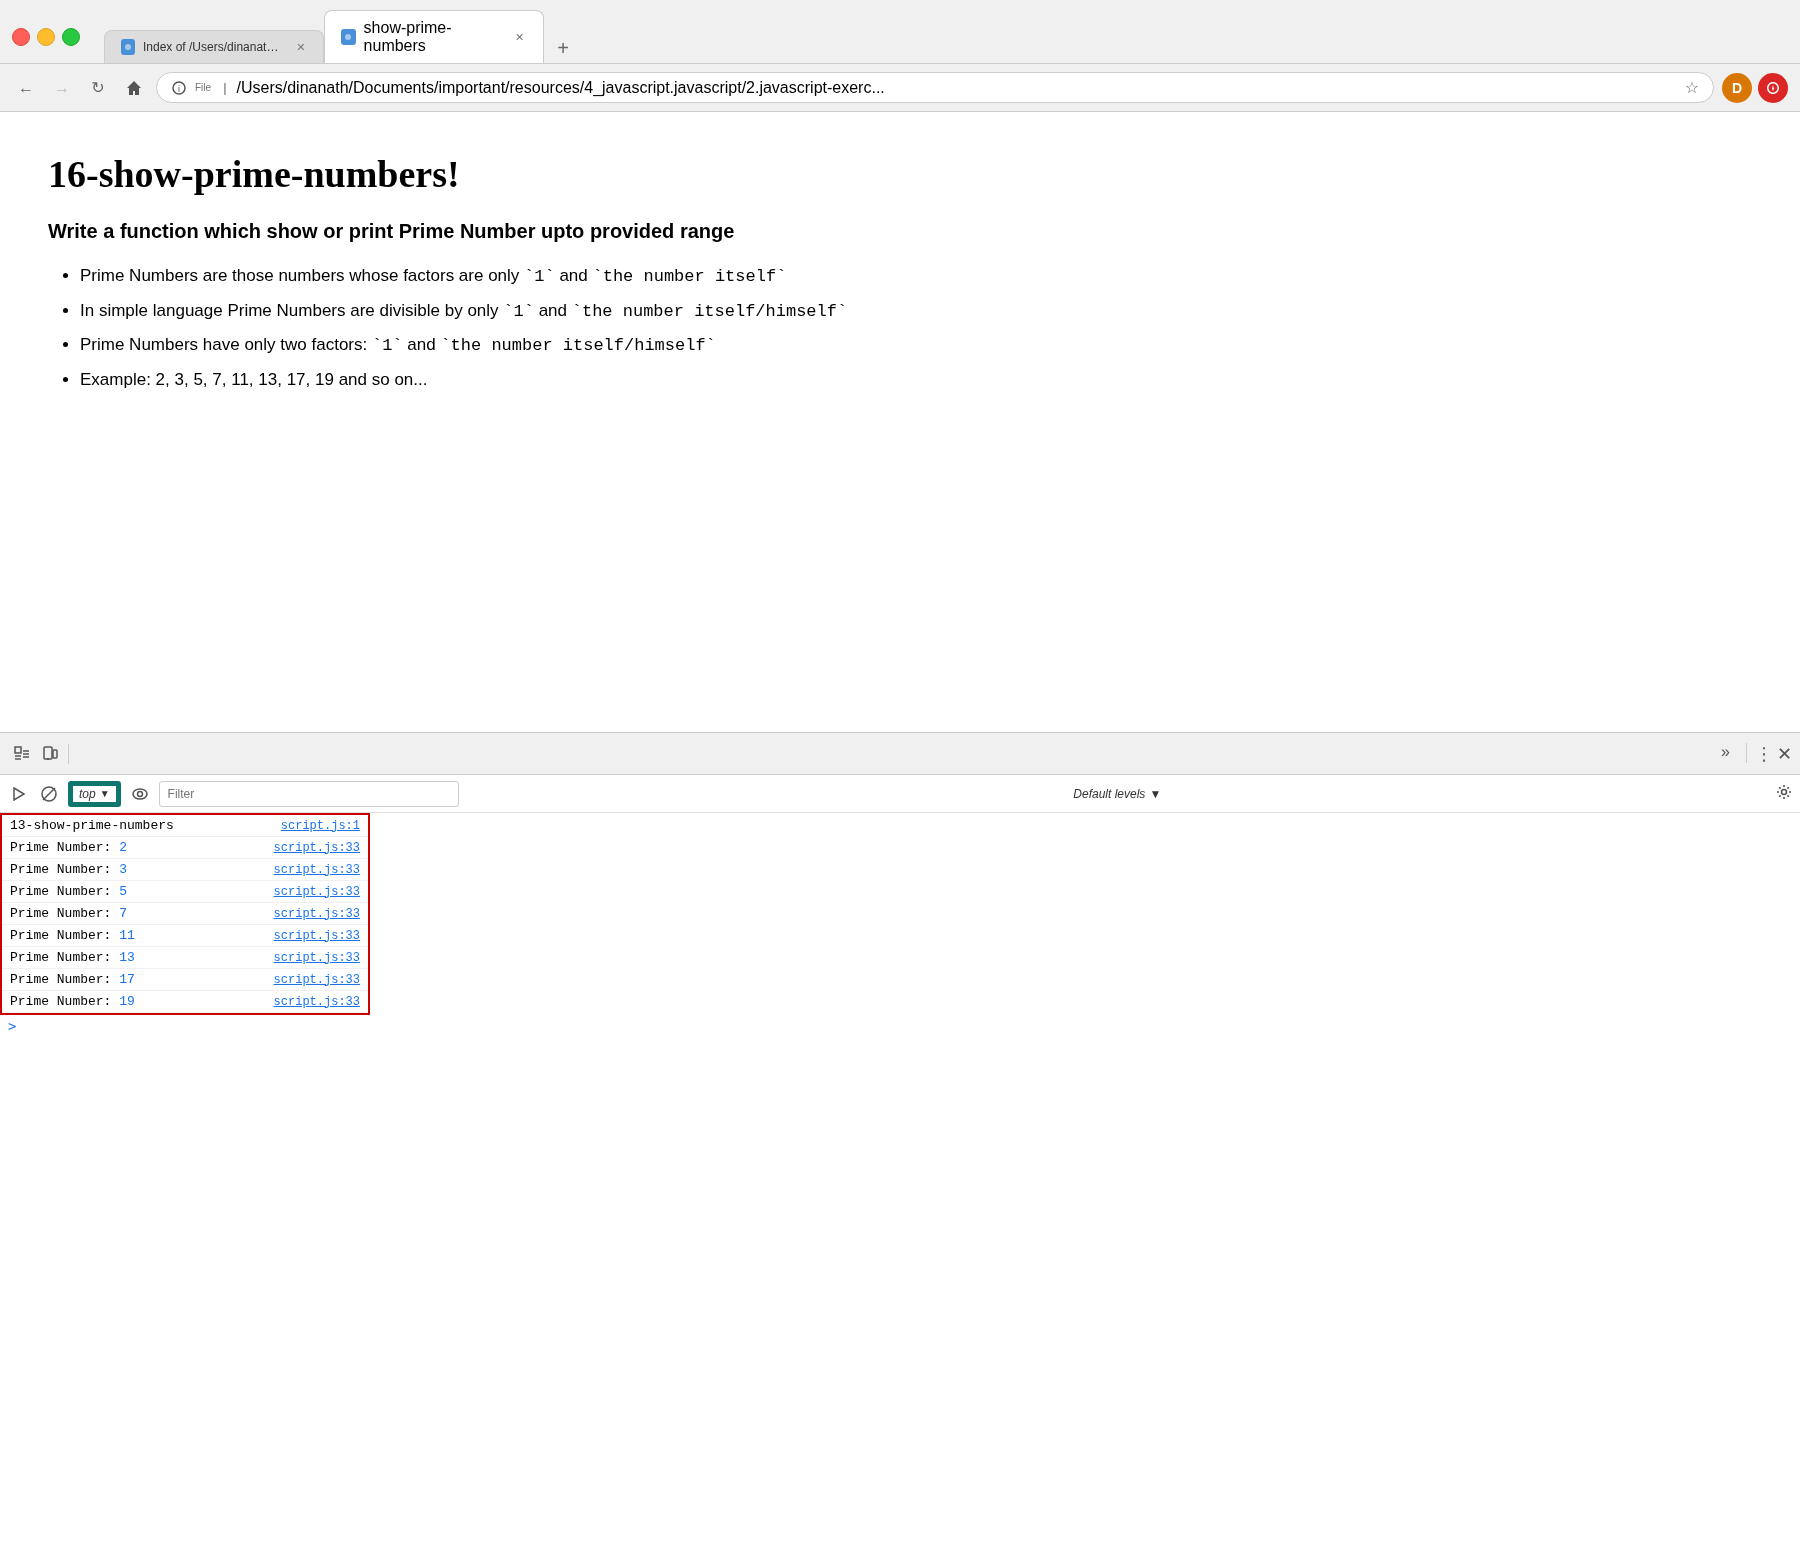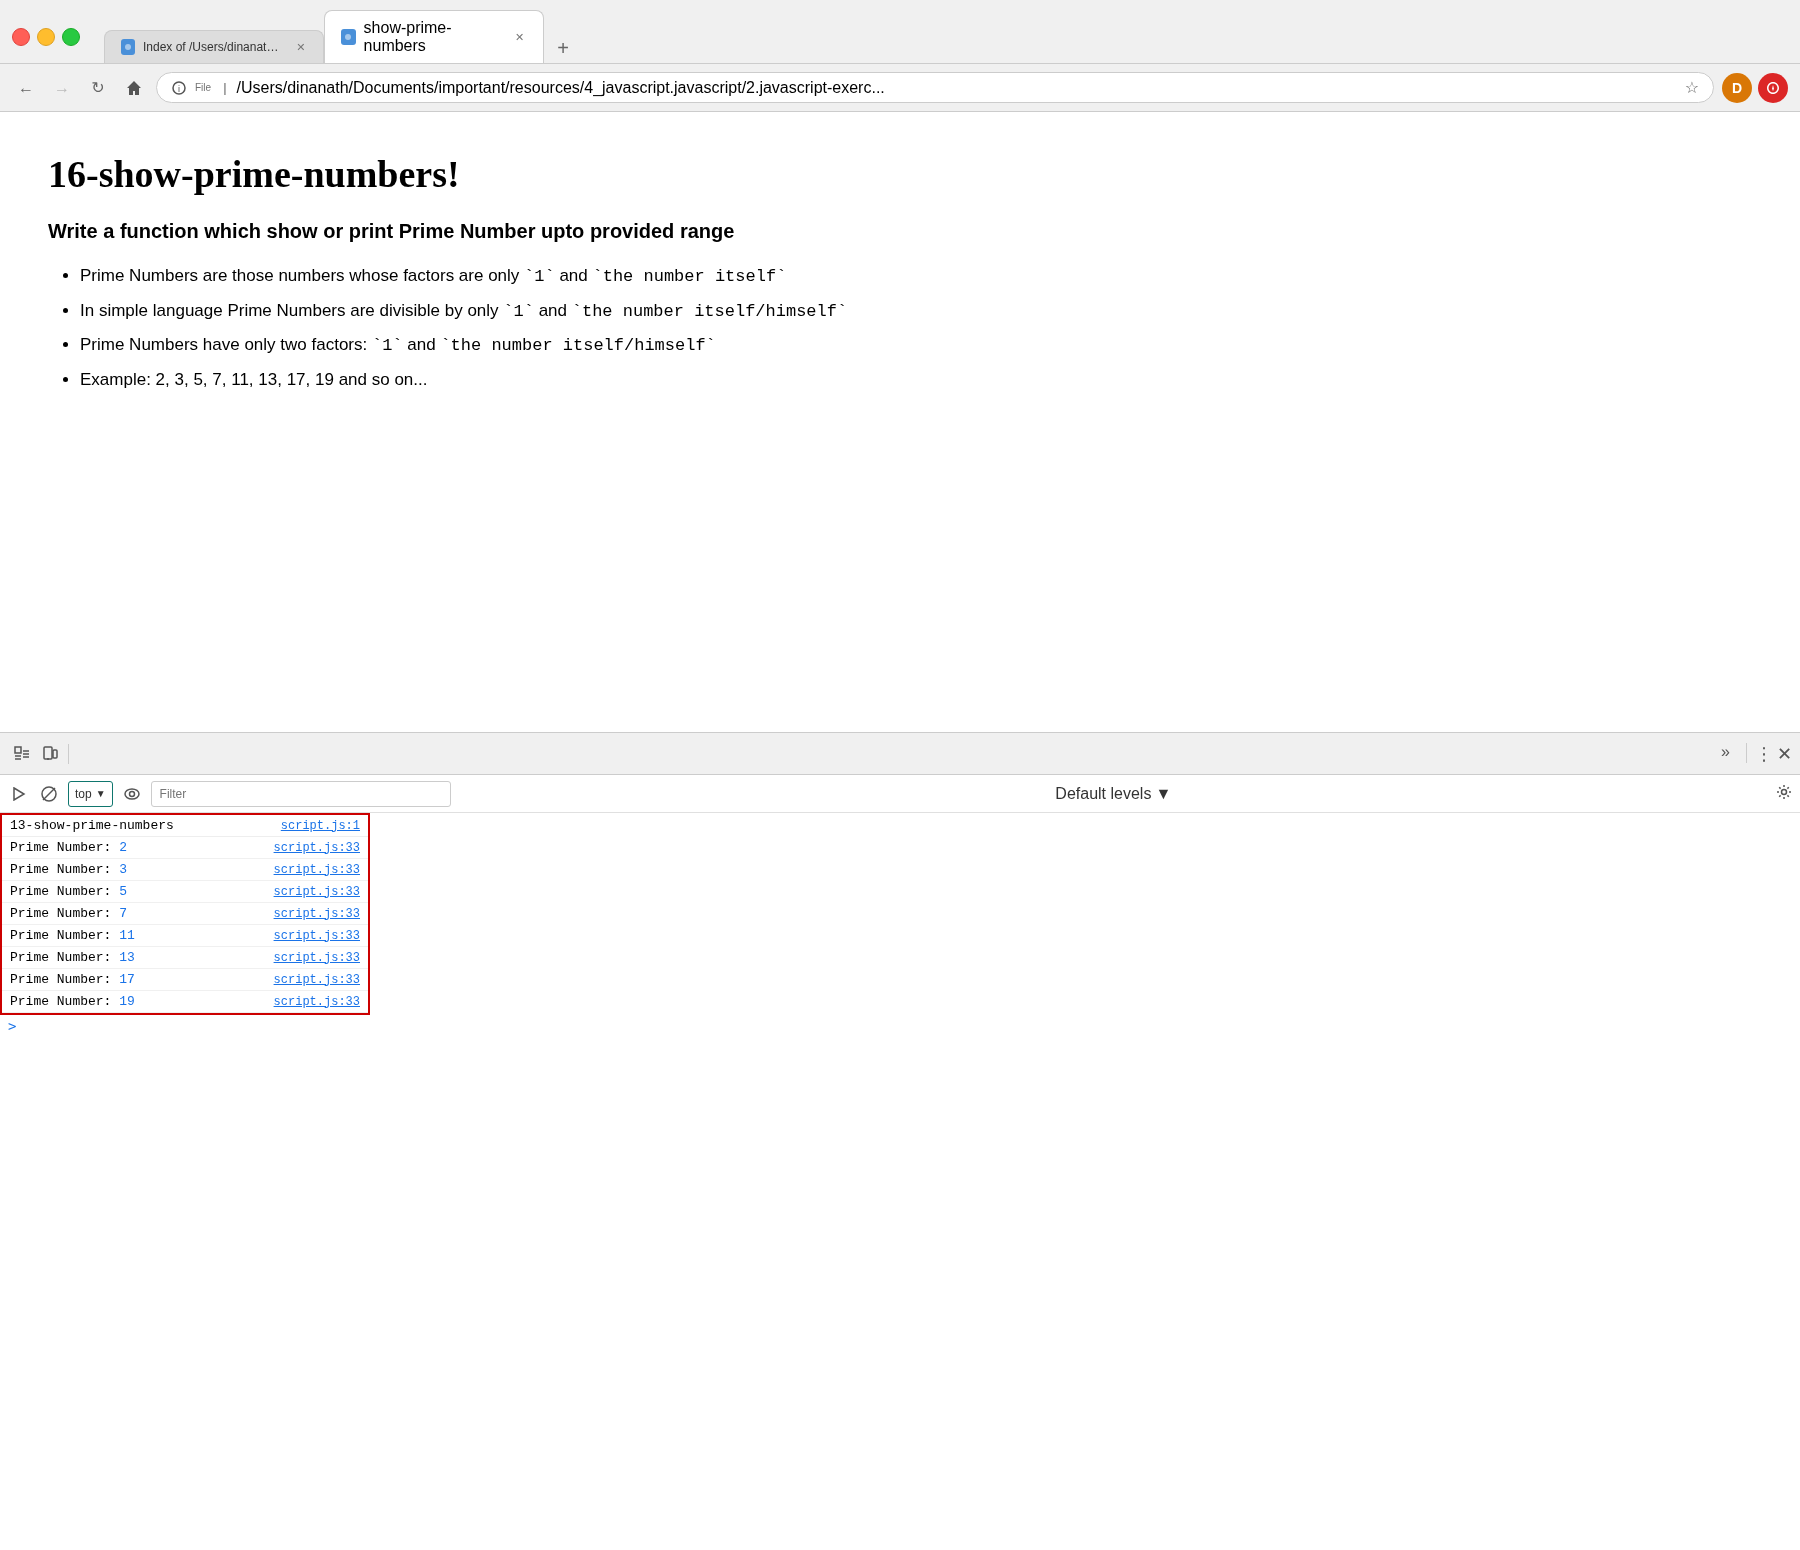--- a/index.html
+++ b/index.html
@@ -49,24 +49,24 @@
     .devtools-right-icons { display: flex; gap: 4px; margin-left: auto; }
     .devtools-more { font-size: 16px; color: #555; cursor: pointer; padding: 0 8px; }
     .devtools-separator { width: 1px; height: 20px; background: #ccc; margin: 0 4px; }
     .devtools-vert-dots { font-size: 18px; color: #555; cursor: pointer; }
     .devtools-close { font-size: 18px; color: #555; cursor: pointer; }
 
     
     .console-toolbar { display: flex; align-items: center; background: #fff; border-bottom: 1px solid #e0e0e0; padding: 4px 8px; gap: 8px; height: 38px; }
     .console-play-btn { width: 22px; height: 22px; display: flex; align-items: center; justify-content: center; font-size: 12px; color: #444; cursor: pointer; }
     .console-ban-btn { width: 22px; height: 22px; display: flex; align-items: center; justify-content: center; font-size: 16px; color: #444; cursor: pointer; }
-    .console-select { display: flex; align-items: center; border: 1px solid #0f766e; border-radius: 3px; padding: 2px 6px; font-size: 12px; color: #333; background: #fff; cursor: pointer; gap: 4px; height: 26px; }
+    .console-select { display: flex; align-items: center; border: 5px solid #0f766e; border-radius: 3px; padding: 2px 6px; font-size: 12px; color: #333; background: #fff; cursor: pointer; gap: 4px; height: 26px; font-style: italic; }
     .console-eye { width: 22px; height: 22px; display: flex; align-items: center; justify-content: center; font-size: 14px; color: #444; cursor: pointer; }
     .console-filter { flex: 1; border: 1px solid #ccc; border-radius: 3px; padding: 2px 8px; font-size: 12px; color: #777; background: #fff; height: 26px; max-width: 300px; }
-    .console-levels { display: flex; align-items: center; gap: 4px; font-size: 16px; color: #333; margin-left: auto; }
+    .console-levels { display: flex; align-items: center; gap: 4px; font-size: 12px; color: #333; margin-left: auto; font-style: italic; }
     .console-gear { margin-left: auto; font-size: 16px; color: #555; cursor: pointer; }
 
     
     .console-output { flex: 1; overflow-y: auto; font-family: 'Courier New', monospace; font-size: 13px; }
     .console-row { display: flex; align-items: center; padding: 3px 8px; border-bottom: 1px solid #f0f0f0; min-height: 22px; }
     .console-row-text { flex: 1; color: #000; }
     .console-row-text .blue-num { color: #1a73e8; }
     .console-row-link { color: #1a73e8; text-decoration: underline; font-size: 12px; cursor: pointer; margin-left: auto; white-space: nowrap; }
     .console-prompt-row { display: flex; align-items: center; padding: 3px 8px; }
     .console-prompt { color: #1a73e8; font-size: 14px; margin-right: 6px; }

